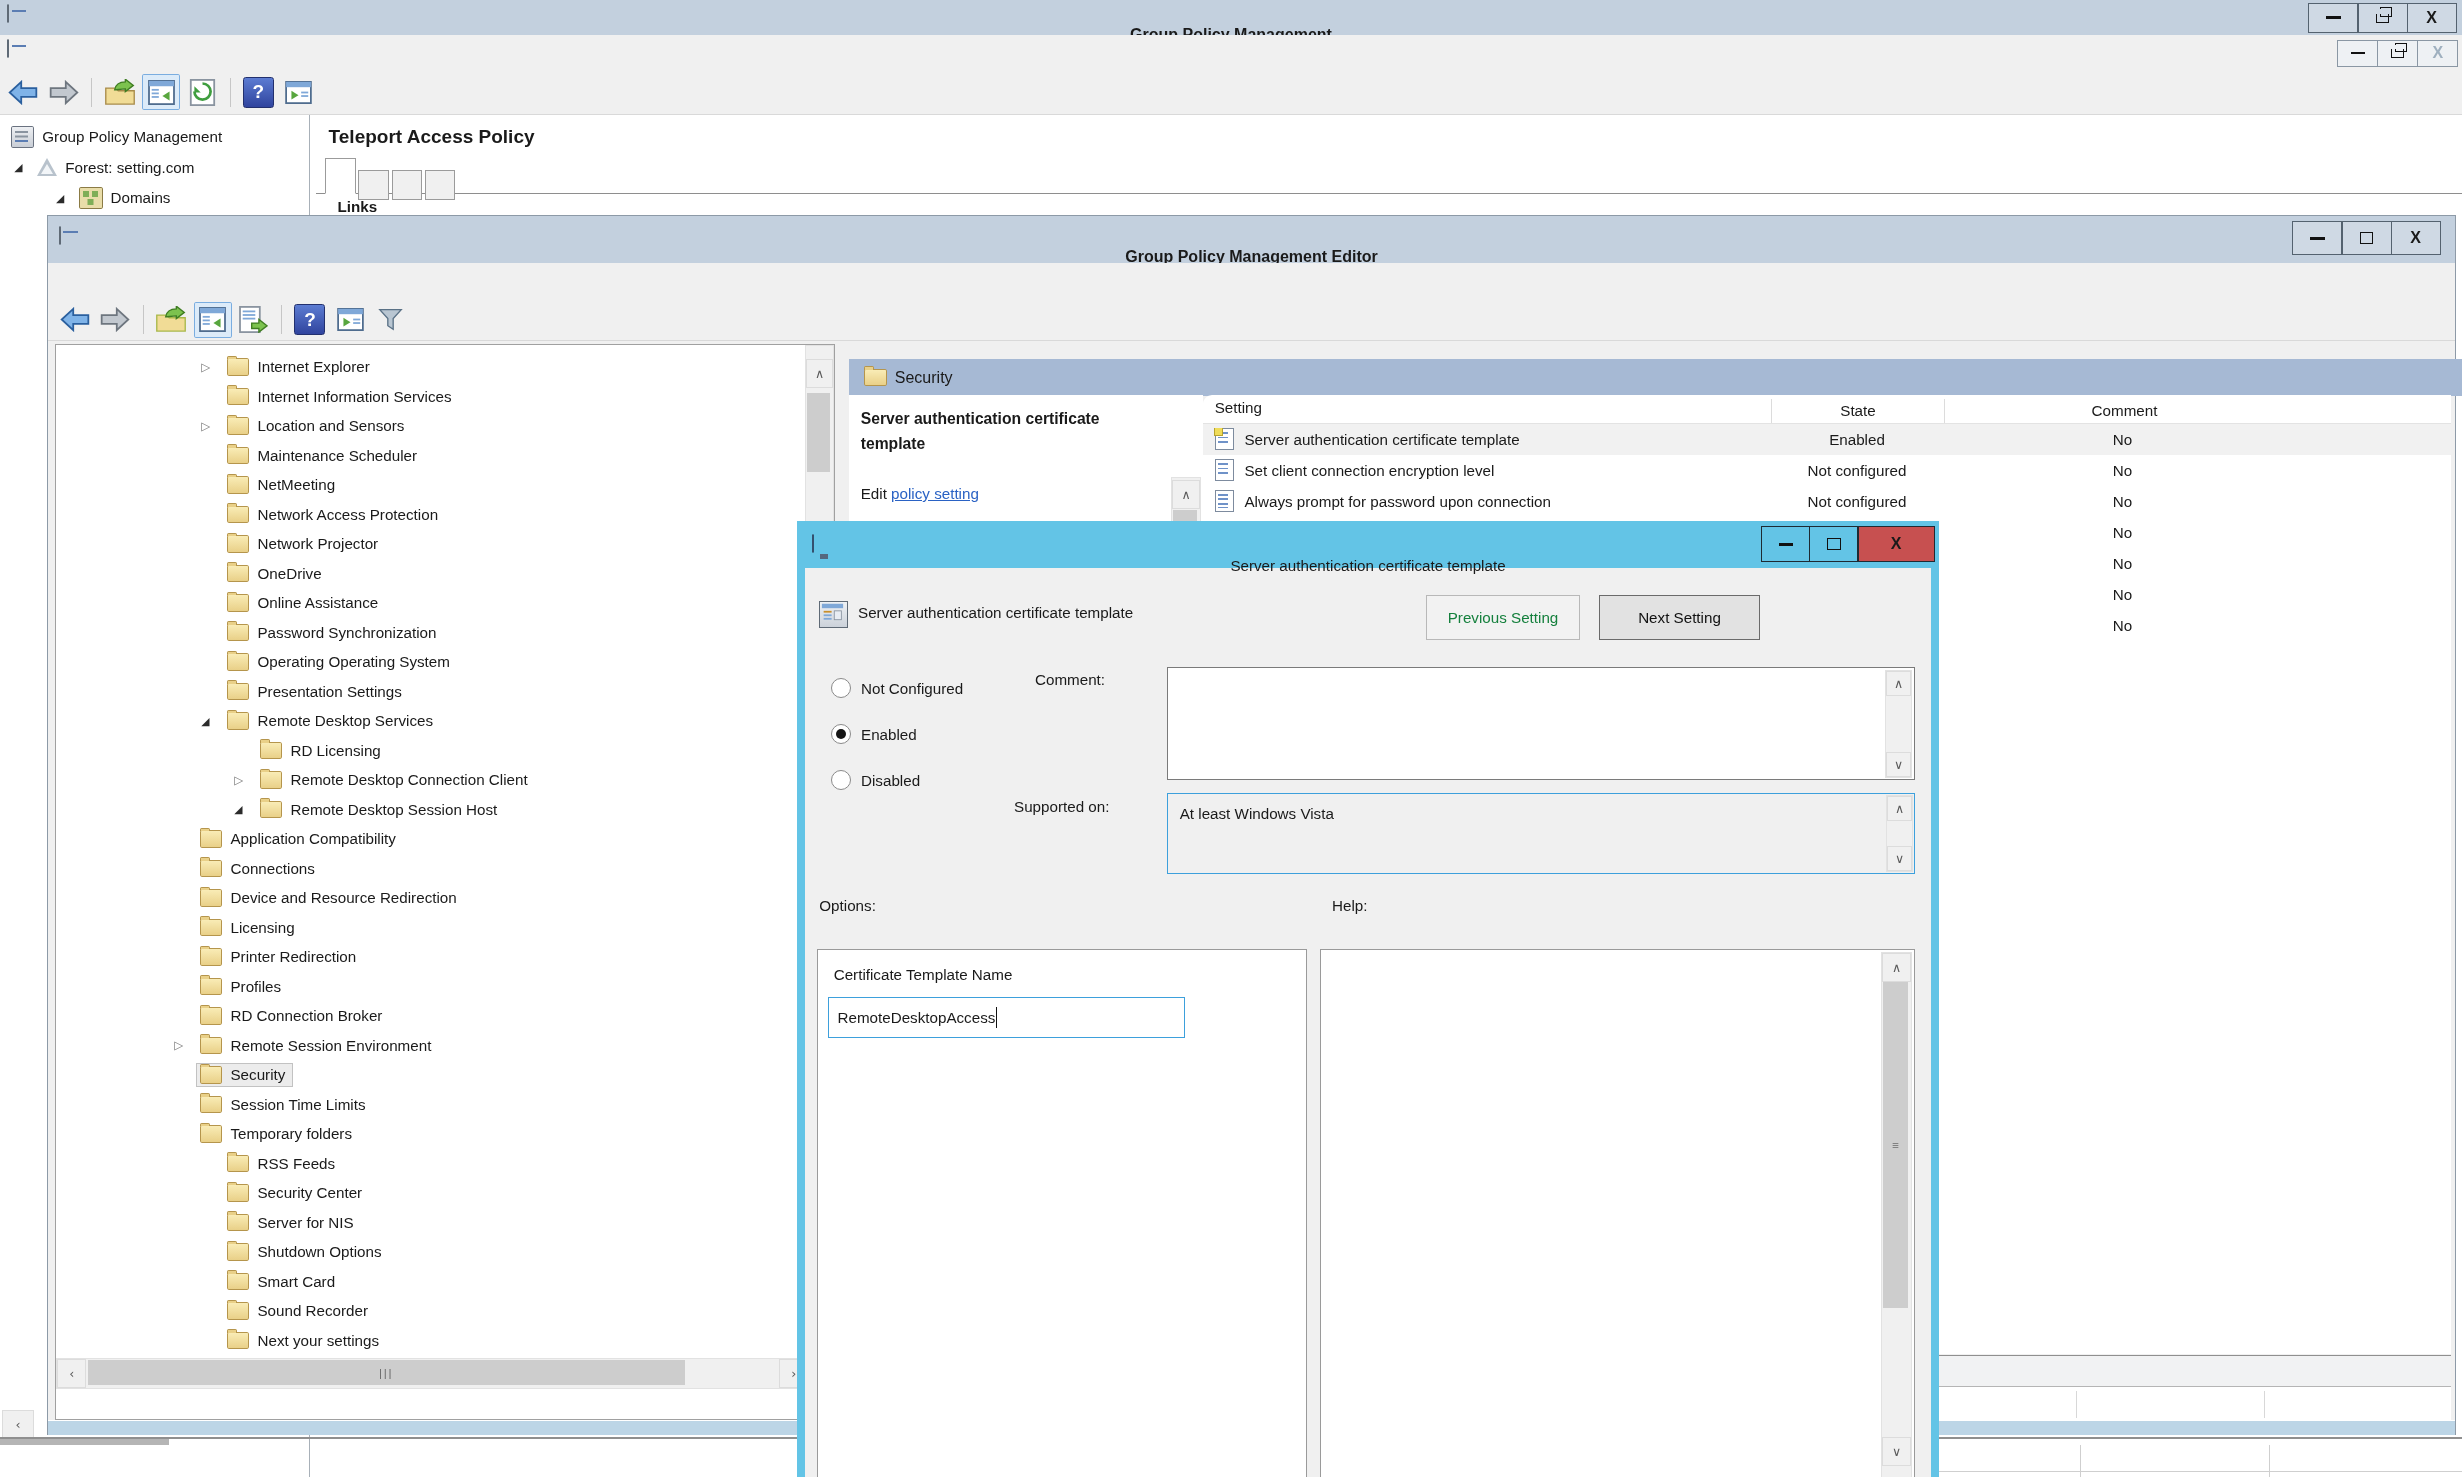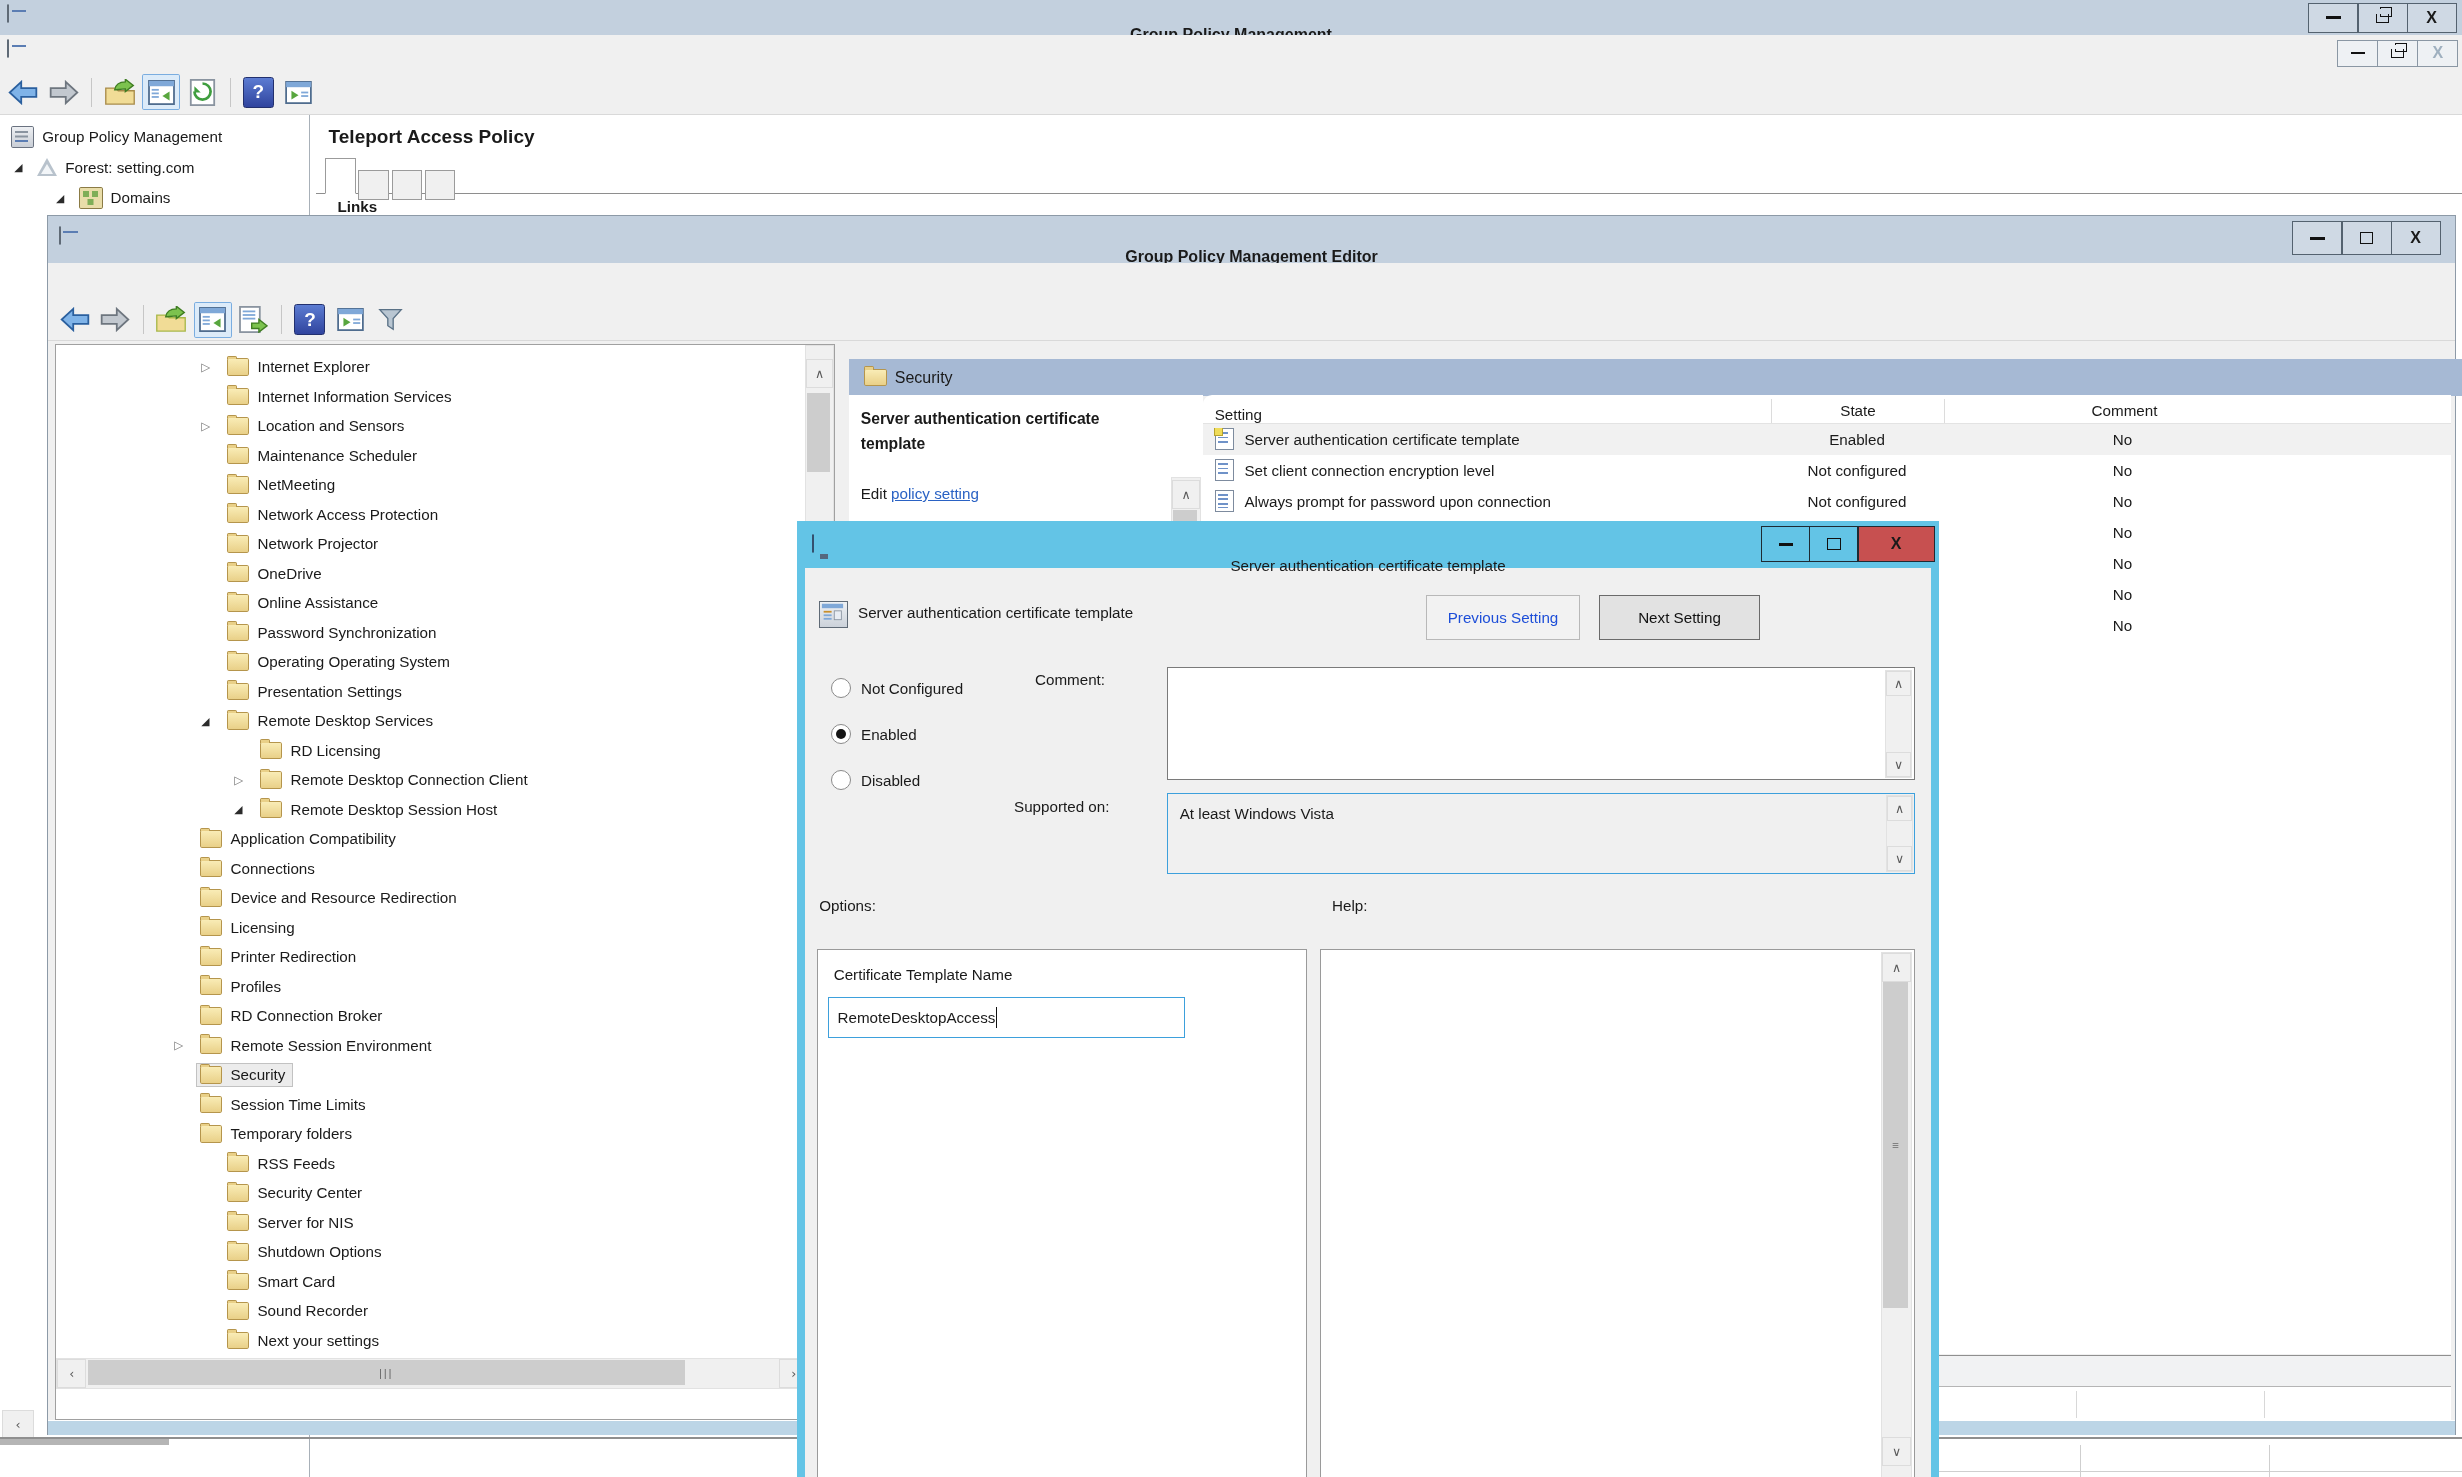--- a/index.html
+++ b/index.html
@@ -73,31 +73,31 @@
   .mw-tree .lvl2{padding-left:14.3px}
   .mw-tree .lvl3{padding-left:56px}
 
   
   .res-header{background:#a6b9d4;display:flex;align-items:center;padding-left:15.2px;font-size:16px}
   .set-row{display:flex;height:31px;align-items:center}
   .set-row.selected{background:#f1f1f1}
   .cell-setting{width:568px;flex:none;display:flex;align-items:center;padding-left:11.7px;box-sizing:border-box;gap:10.8px;overflow:hidden}
   .cell-state{width:172px;flex:none;text-align:center}
   .cell-comment{width:359px;flex:none;text-align:center}
-  .set-head{display:flex;height:24px;align-items:flex-end;border-bottom:0.9px solid #e3e3e3}
+  .set-head{display:flex;height:24px;align-items:flex-start;border-bottom:0.9px solid #e3e3e3}
   .set-head .cell-state,.set-head .cell-comment{border-left:0.9px solid #dcdcdc;height:24px;line-height:24px}
 
   
   .dlg{background:#f0f0f0;border:8px solid #63c4e6}
   .dlg-titlebar{position:absolute;left:0;top:0;right:0;height:39px;background:#63c4e6}
   .dlg-title{text-align:center;line-height:39px;font-size:15.2px}
   .dlg-btn{width:47px;height:34px;border:0.9px solid #1e2a33;background:#63c4e6;display:flex;align-items:center;justify-content:center;margin-left:-0.9px}
   .dlg-btn.close{width:75px;background:#c75050}
   .btn{display:flex;align-items:center;justify-content:center;font-size:15.2px;box-sizing:border-box}
-  .btn.disabled{border:0.9px solid #b8b8b8;background:#f2f2f2;color:#1d4ed8}
+  .btn.disabled{border:0.9px solid #b8b8b8;background:#f2f2f2;color:#15803d}
   .btn.default{border:0.9px solid #6a6a6a;background:#e2e2e2;color:#111}
   .radio-row{display:flex;align-items:center;height:46px;gap:10px}
   .radio{width:18px;height:18px;border:0.9px solid #8a8a8a;border-radius:50%;background:#fff;flex:none}
   .radio-row.checked .radio{position:relative}
   .radio-row.checked .radio::after{content:"";position:absolute;left:3.6px;top:3.6px;width:10.8px;height:10.8px;border-radius:50%;background:#151515}
   .panel{background:#fff;border:0.9px solid #9a9a9a;box-sizing:border-box}
   .focusbox{border:1.8px solid #3da0dc;box-sizing:border-box}
   .link{color:#2a62c4;text-decoration:underline;cursor:pointer}
   .helptext p{margin:0 0 25px 0;line-height:25px;font-size:17.5px}
 </style>

